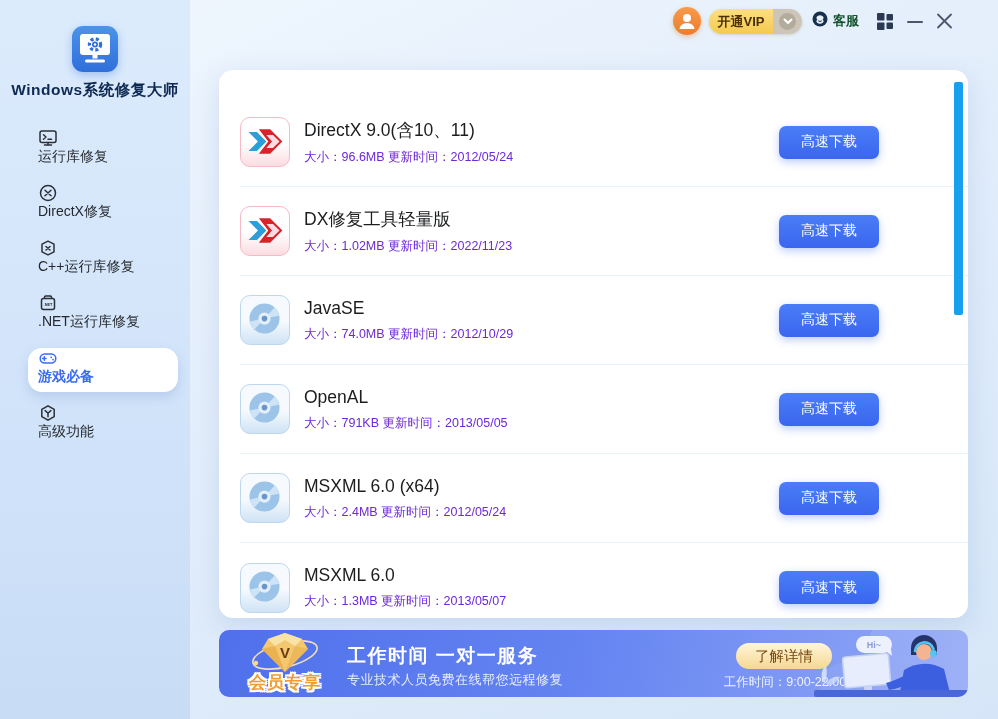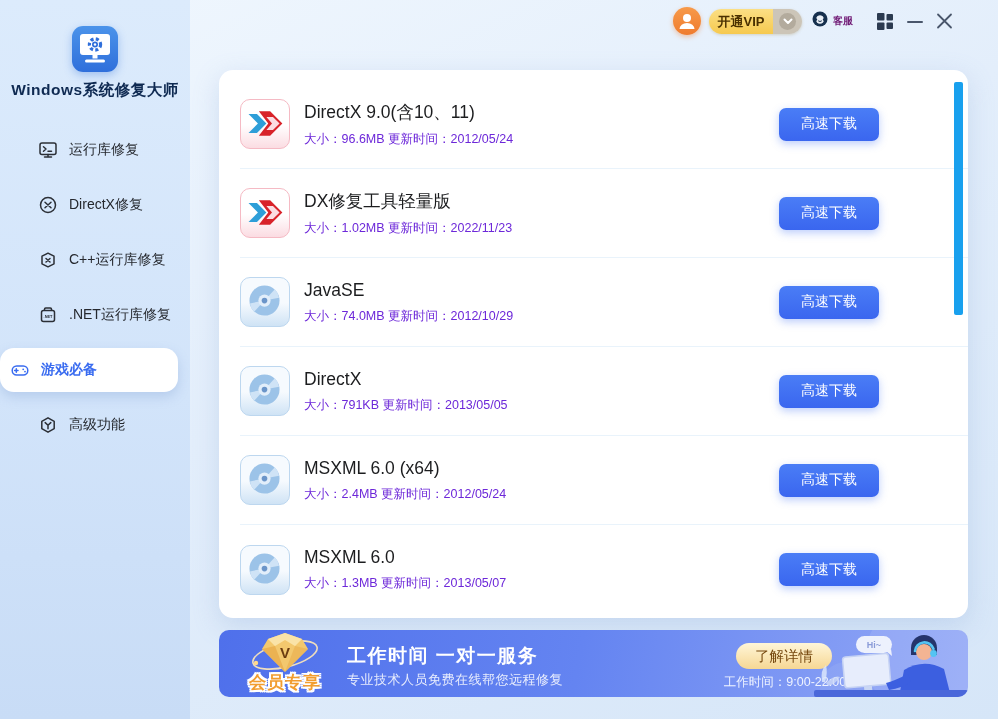--- a/index.html
+++ b/index.html
@@ -15,25 +15,25 @@
 
   
   .sidebar { position:absolute; left:0; top:0; width:190px; height:719px;
     background:linear-gradient(180deg,#dcebfc 0%,#d2e4fa 55%,#c8dcf6 100%); }
   .logo { position:absolute; left:72px; top:26px; width:46px; height:46px;
     border-radius:11px; background:linear-gradient(180deg,#4b93ea,#2f6fdb);
     box-shadow:0 3px 8px rgba(47,111,219,.35); }
   .app-title { position:absolute; top:80px; left:0; width:190px; text-align:center;
     font-size:15.5px; font-weight:bold; color:#0f2a52; letter-spacing:.5px; }
   .nav { position:absolute; left:0; top:128px; width:190px; }
-  .nav-item { height:44px; margin-bottom:11px; display:flex; align-items:center;
-    padding-left:38px; border-radius:14px; cursor:pointer; }
+  .nav-item { height:44px; margin-bottom:11px; display:flex; align-items:flex-start;
+    padding-left:38px; border-radius:14px; cursor:pointer;flex-direction:column; }
   .nav-item .nicon { width:20px; height:20px; margin-right:11px; flex:none; }
   .nav-item .nlabel { font-size:14px; color:#25282e; }
-  .nav-item.active { background:#fff; margin-right:12px;
+  .nav-item.active { background:#fff; margin-left:28px; margin-right:12px;
     padding-left:10px; box-shadow:0 5px 12px rgba(110,145,200,.28); }
   .nav-item.active .nlabel { color:#3a6cf0; font-weight:bold; }
   .nicon svg { display:block; }
 
   
   .titlebar { position:absolute; left:658px; top:0; width:308px; height:44px; }
   .avatar { position:absolute; left:15px; top:7px; width:28px; height:28px;
     border-radius:50%; background:linear-gradient(180deg,#f79a4a,#ef7b2e);
     box-shadow:0 2px 5px rgba(239,123,46,.4); cursor:pointer; }
   .vip { position:absolute; left:51px; top:9px; width:93px; height:25px;
@@ -41,31 +41,31 @@
     box-shadow:0 1px 3px rgba(160,140,80,.3); }
   .vip-main { flex:1; background:linear-gradient(180deg,#fbdf85,#f6c94f);
     display:flex; align-items:center; justify-content:center;
     font-size:13px; font-weight:bold; color:#4a3000; }
   .vip-cap { width:29px; background:#ccc5b8; display:flex; align-items:center;
     justify-content:center; }
   .vip-cap .chev { width:17px; height:17px; border-radius:50%; background:#b3ab9d;
     display:flex; align-items:center; justify-content:center; }
   .service { position:absolute; left:153px; top:10px; display:flex; align-items:center;
     cursor:pointer; }
-  .service .slabel { font-size:10px; font-weight:bold; color:#701a75; margin-left:4px; }
+  .service .slabel { font-size:13px; font-weight:bold; color:#14532d; margin-left:4px; }
   .win-btn { position:absolute; top:11px; cursor:pointer; }
   .grid-btn { left:219px; top:13px; }
   .min-btn { left:249px; top:12px; }
   .close-btn { left:278px; top:10px; }
 
   
   .panel { position:absolute; left:219px; top:70px; width:749px; height:548px;
     background:#fff; border-radius:14px;
     box-shadow:0 8px 26px rgba(140,170,215,.30); }
-  .rows { padding-top:10px; }
+  .rows { padding-top:28px; }
   .row { height:89px; margin-left:21px; padding-right:89px;
     display:flex; align-items:center; border-bottom:1px solid #e9f3fb; }
   .row:last-child { border-bottom:none; }
   .row-icon { width:50px; height:50px; border-radius:10px; margin-right:14px;
     flex:none; position:relative; overflow:hidden; }
   .row-icon.dx { border:1.5px solid #f5bac4;
     background:linear-gradient(180deg,#ffffff 52%,#fbdce2 100%); }
   .row-icon.disc { border:1.5px solid #bdd7ef;
     background:linear-gradient(180deg,#f6fafe 52%,#cfe3f5 100%); }
   .row-icon svg { position:absolute; left:0; top:0; }
@@ -286,21 +286,21 @@
       <span class="row-icon disc">
         <svg width="47" height="47" viewBox="0 0 50 50">
           <circle cx="25" cy="24" r="16" fill="#9cc3e8"></circle>
           <path d="M25 24 L36 12 A16 16 0 0 1 40.5 21 Z" fill="#cfe3f6"></path>
           <path d="M25 24 L14 36 A16 16 0 0 1 9.5 27 Z" fill="#cfe3f6"></path>
           <circle cx="25" cy="24" r="6.5" fill="#e2eefa"></circle>
           <circle cx="25" cy="24" r="3" fill="#6b95c9"></circle>
         </svg>
       </span>
       <span class="row-text">
-        <span class="row-title">DirectX</span>
+        <span class="row-title">OpenAL</span>
         <span class="row-meta">大小：791KB 更新时间：2013/05/05</span>
       </span>
       <button class="dl-btn">高速下载</button>
     </div>
 
     <div class="row">
       <span class="row-icon disc">
         <svg width="47" height="47" viewBox="0 0 50 50">
           <circle cx="25" cy="24" r="16" fill="#9cc3e8"></circle>
           <path d="M25 24 L36 12 A16 16 0 0 1 40.5 21 Z" fill="#cfe3f6"></path>

